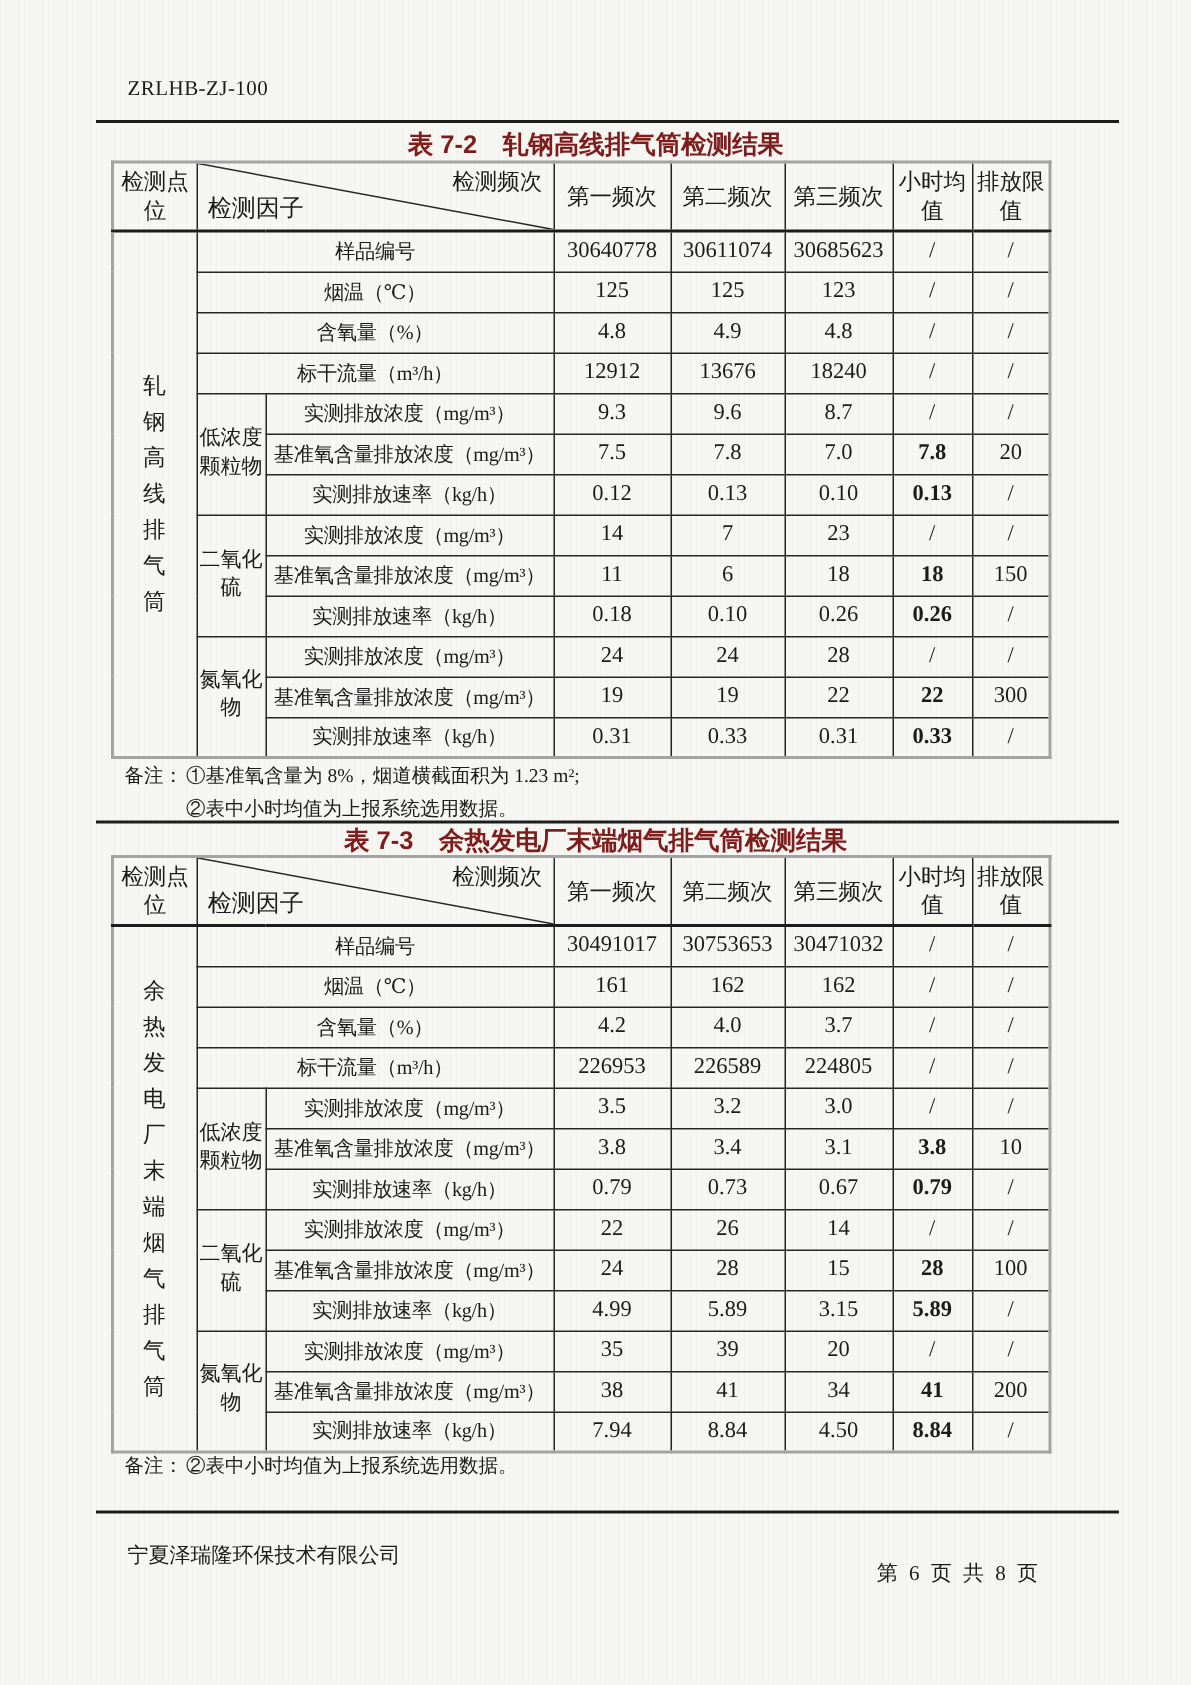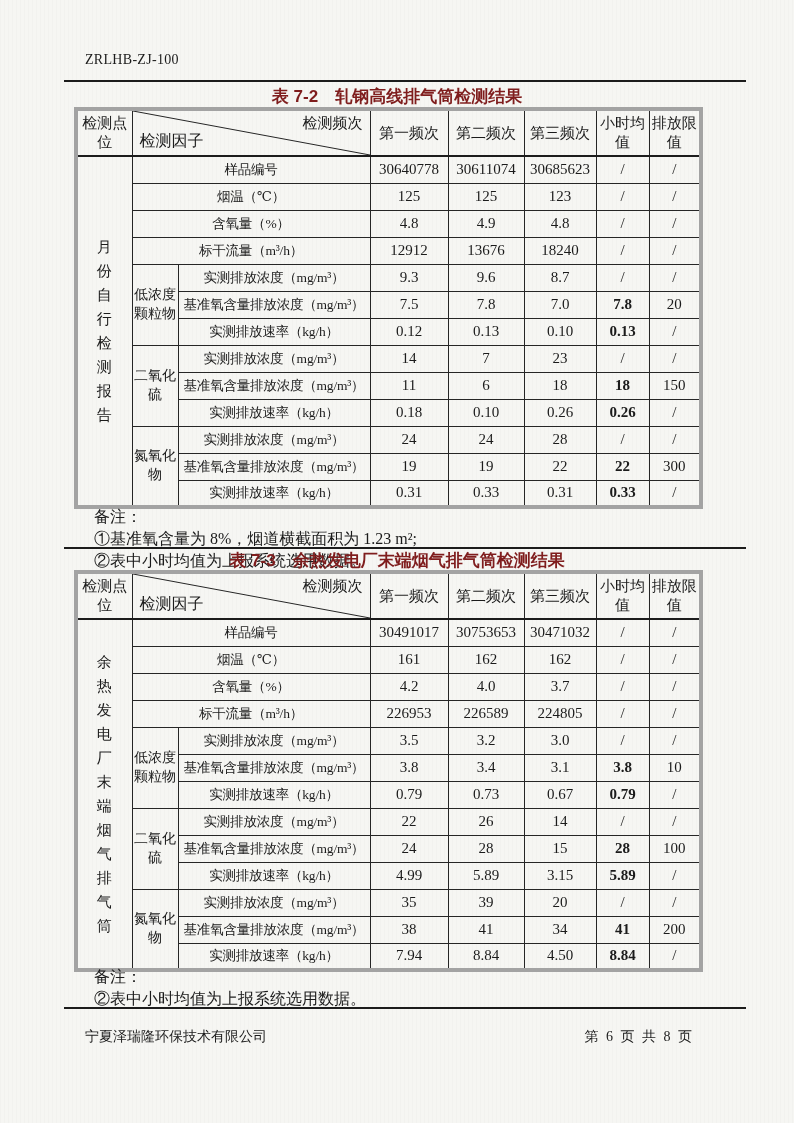--- a/index.html
+++ b/index.html
@@ -24,50 +24,50 @@
   .rule3{top:1007px;}
 
   .table-title{left:0;width:794px;text-align:center;
     font-family:"Liberation Sans","DejaVu Sans",sans-serif;
     font-weight:700;font-size:17px;color:#7f1d1d;}
   .t1-title{top:85px;}
   .t2-title{top:549px;}
 
   
   .rtable{border-collapse:collapse;table-layout:fixed;
-    border:4px solid #a3a3a3;background:transparent;}
+    border:2px solid #a3a3a3;background:transparent;}
   .rtable th,.rtable td{border:1px solid #262626;padding:0 2px;
     text-align:center;vertical-align:middle;overflow:hidden;}
   .rtable thead th{height:44px;font-weight:normal;font-size:15px;
     border-bottom:2px solid #1c1c1c;}
   .rtable tbody tr{height:27px;}
   .rtable td{font-size:15px;}
   td.factor{font-size:13.5px;letter-spacing:-0.2px;}
   td.group-cell{font-size:14px;line-height:1.35;padding:2px 1px;}
   td.point-cell{vertical-align:middle;}
   .vtext{width:2.1em;margin:0 auto;font-size:15px;line-height:1.6;
     text-align:center;letter-spacing:1px;}
   td.b,.b{font-weight:700;}
 
   
   th.diag{position:relative;padding:0;}
   th.diag svg{position:absolute;inset:0;width:100%;height:100%;}
   .diag-top{position:absolute;top:3px;right:7px;font-size:15px;}
   .diag-bottom{position:absolute;bottom:3px;left:7px;font-size:16px;}
 
   
-  .notes{left:94px;font-size:16px;line-height:22px;display:flex;flex-direction:column;}
+  .notes{left:83px;font-size:13px;line-height:22px;display:flex;}
   .notes .nlabel{white-space:nowrap;margin-right:2px;}
   .notes1{top:506px;}
   .notes2{top:966px;}
 
   
   .page-footer{top:1028px;left:0;width:794px;height:20px;font-size:14px;}
   .footer-company{position:absolute;left:85px;top:0;}
-  .footer-page{position:absolute;right:100px;top:0;letter-spacing:2px;}
+  .footer-page{position:absolute;right:100px;top:12px;letter-spacing:2px;}
 </style>
 </head>
 <body>
 
 <div class="abs doc-header">
   <span class="doc-code">ZRLHB-ZJ-100</span>
 </div>
 <div class="abs hrule rule1"></div>
 
 <div class="abs table-title t1-title">表 7-2　轧钢高线排气筒检测结果</div>
@@ -95,21 +95,21 @@
       <th>第一频次</th>
       <th>第二频次</th>
       <th>第三频次</th>
       <th>小时均值</th>
       <th>排放限值</th>
     </tr>
   </thead>
   <tbody>
       <tr>
         <td class="point-cell" rowspan="13">
-          <div class="vtext">月份自行检测报告</div>
+          <div class="vtext">轧钢高线排气筒</div>
         </td>
         <td class="factor" colspan="2">样品编号</td>
         <td>30640778</td>
         <td>30611074</td>
         <td>30685623</td>
         <td>/</td>
         <td>/</td>
       </tr>
       <tr>
         <td class="factor" colspan="2">烟温（℃）</td>

